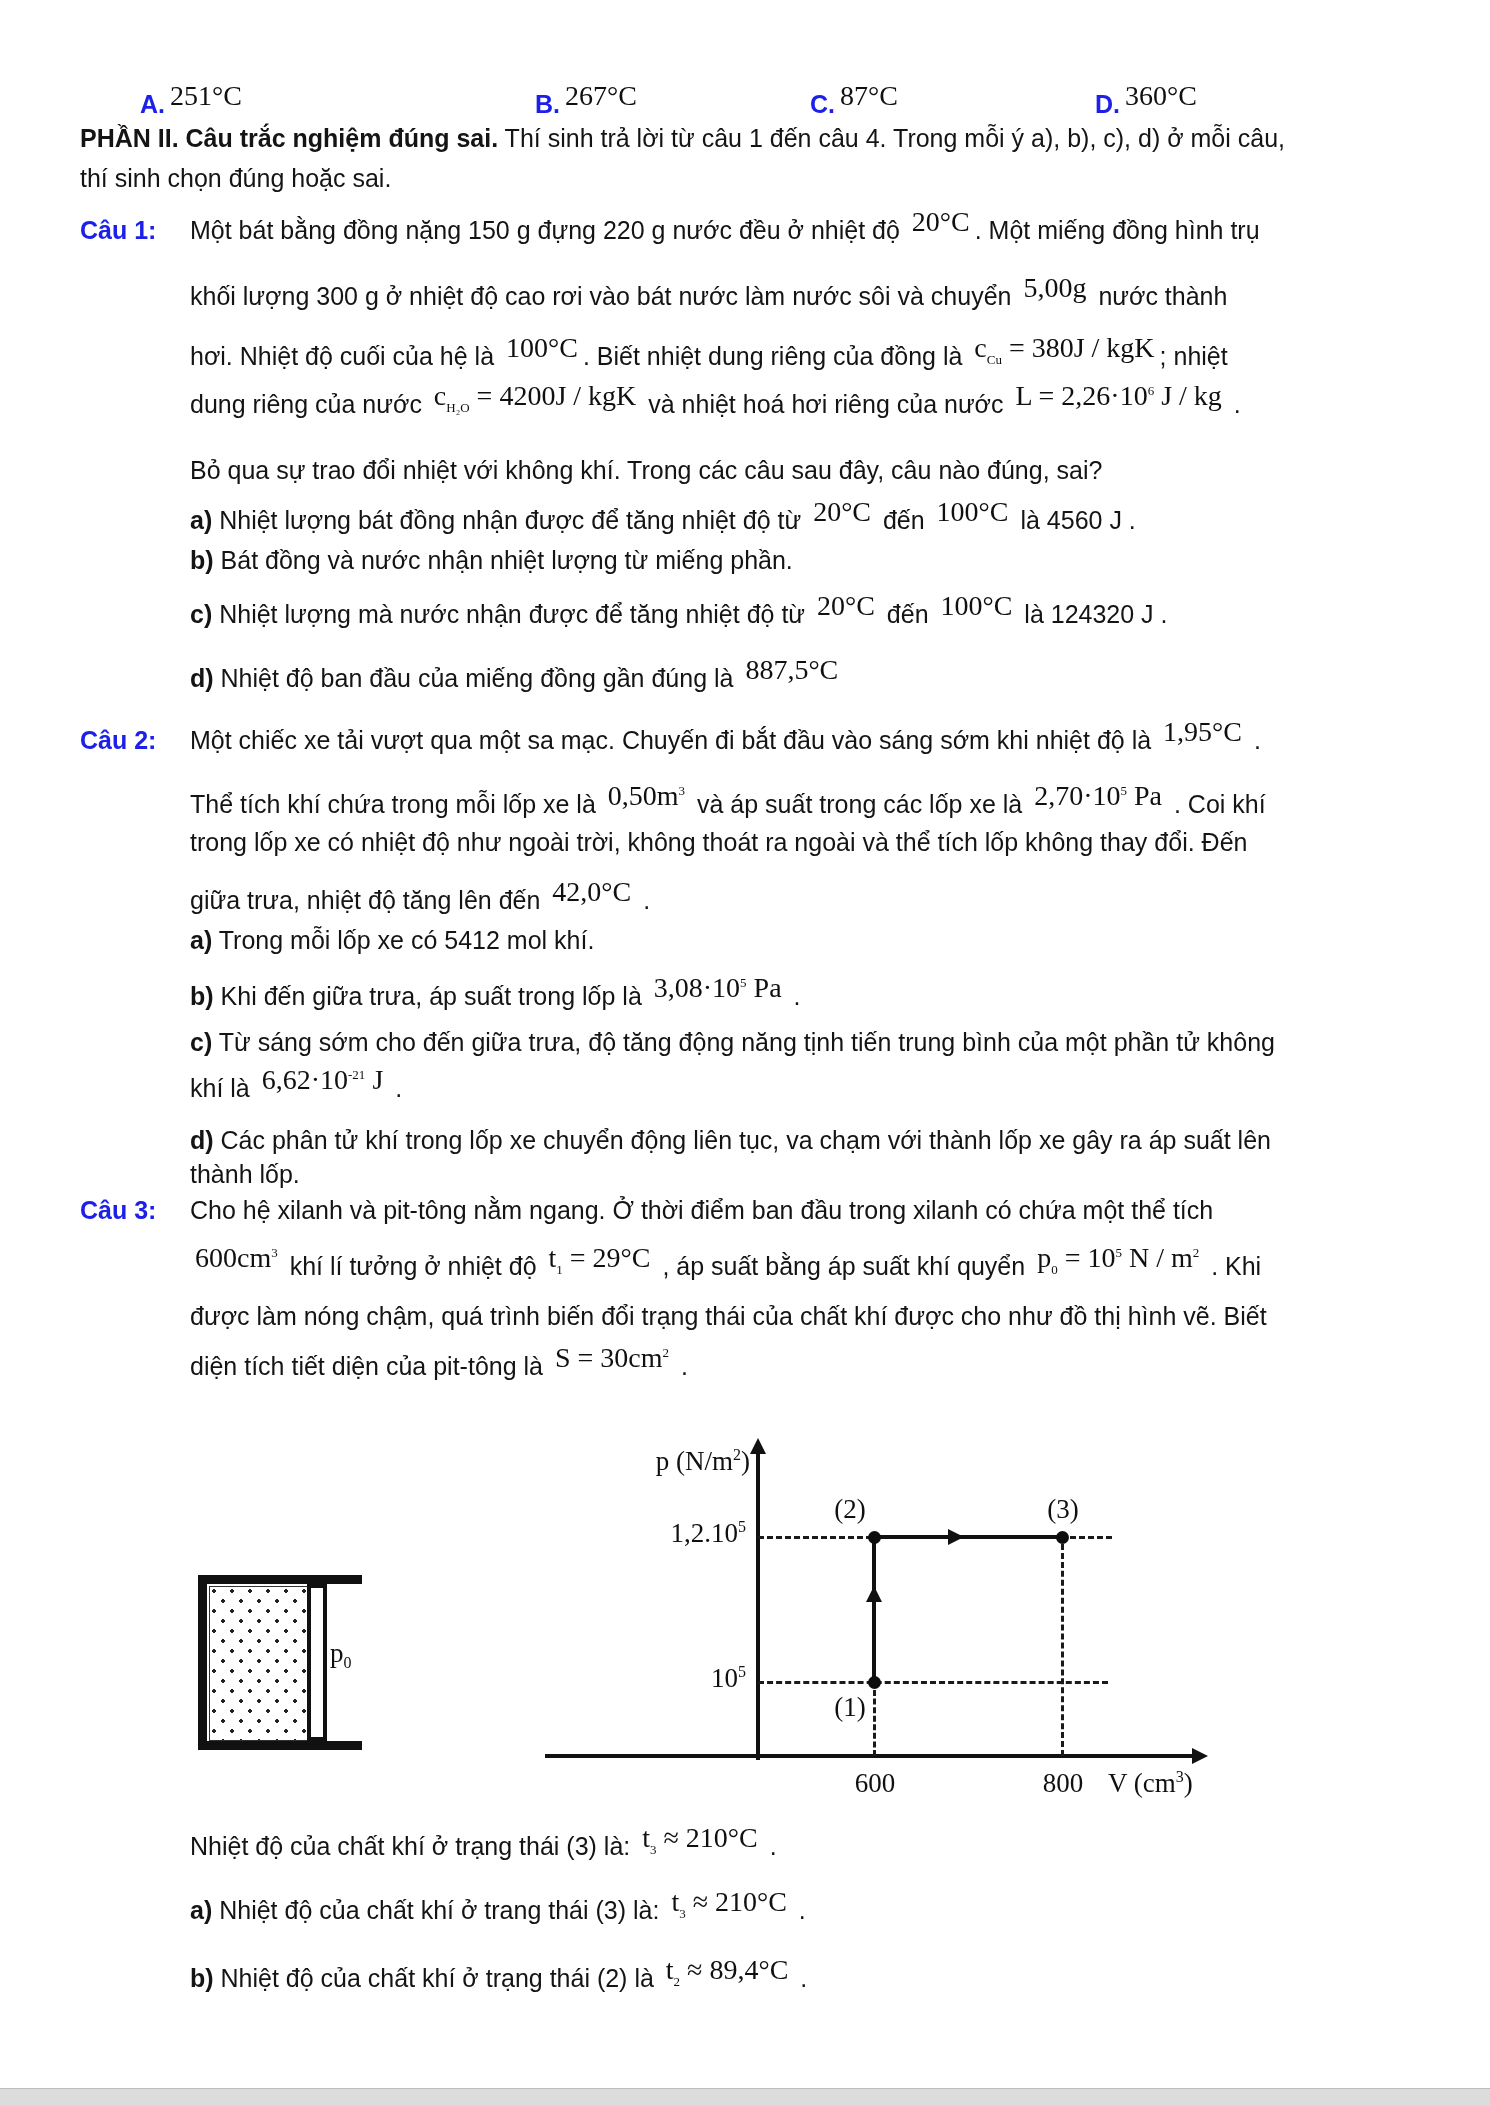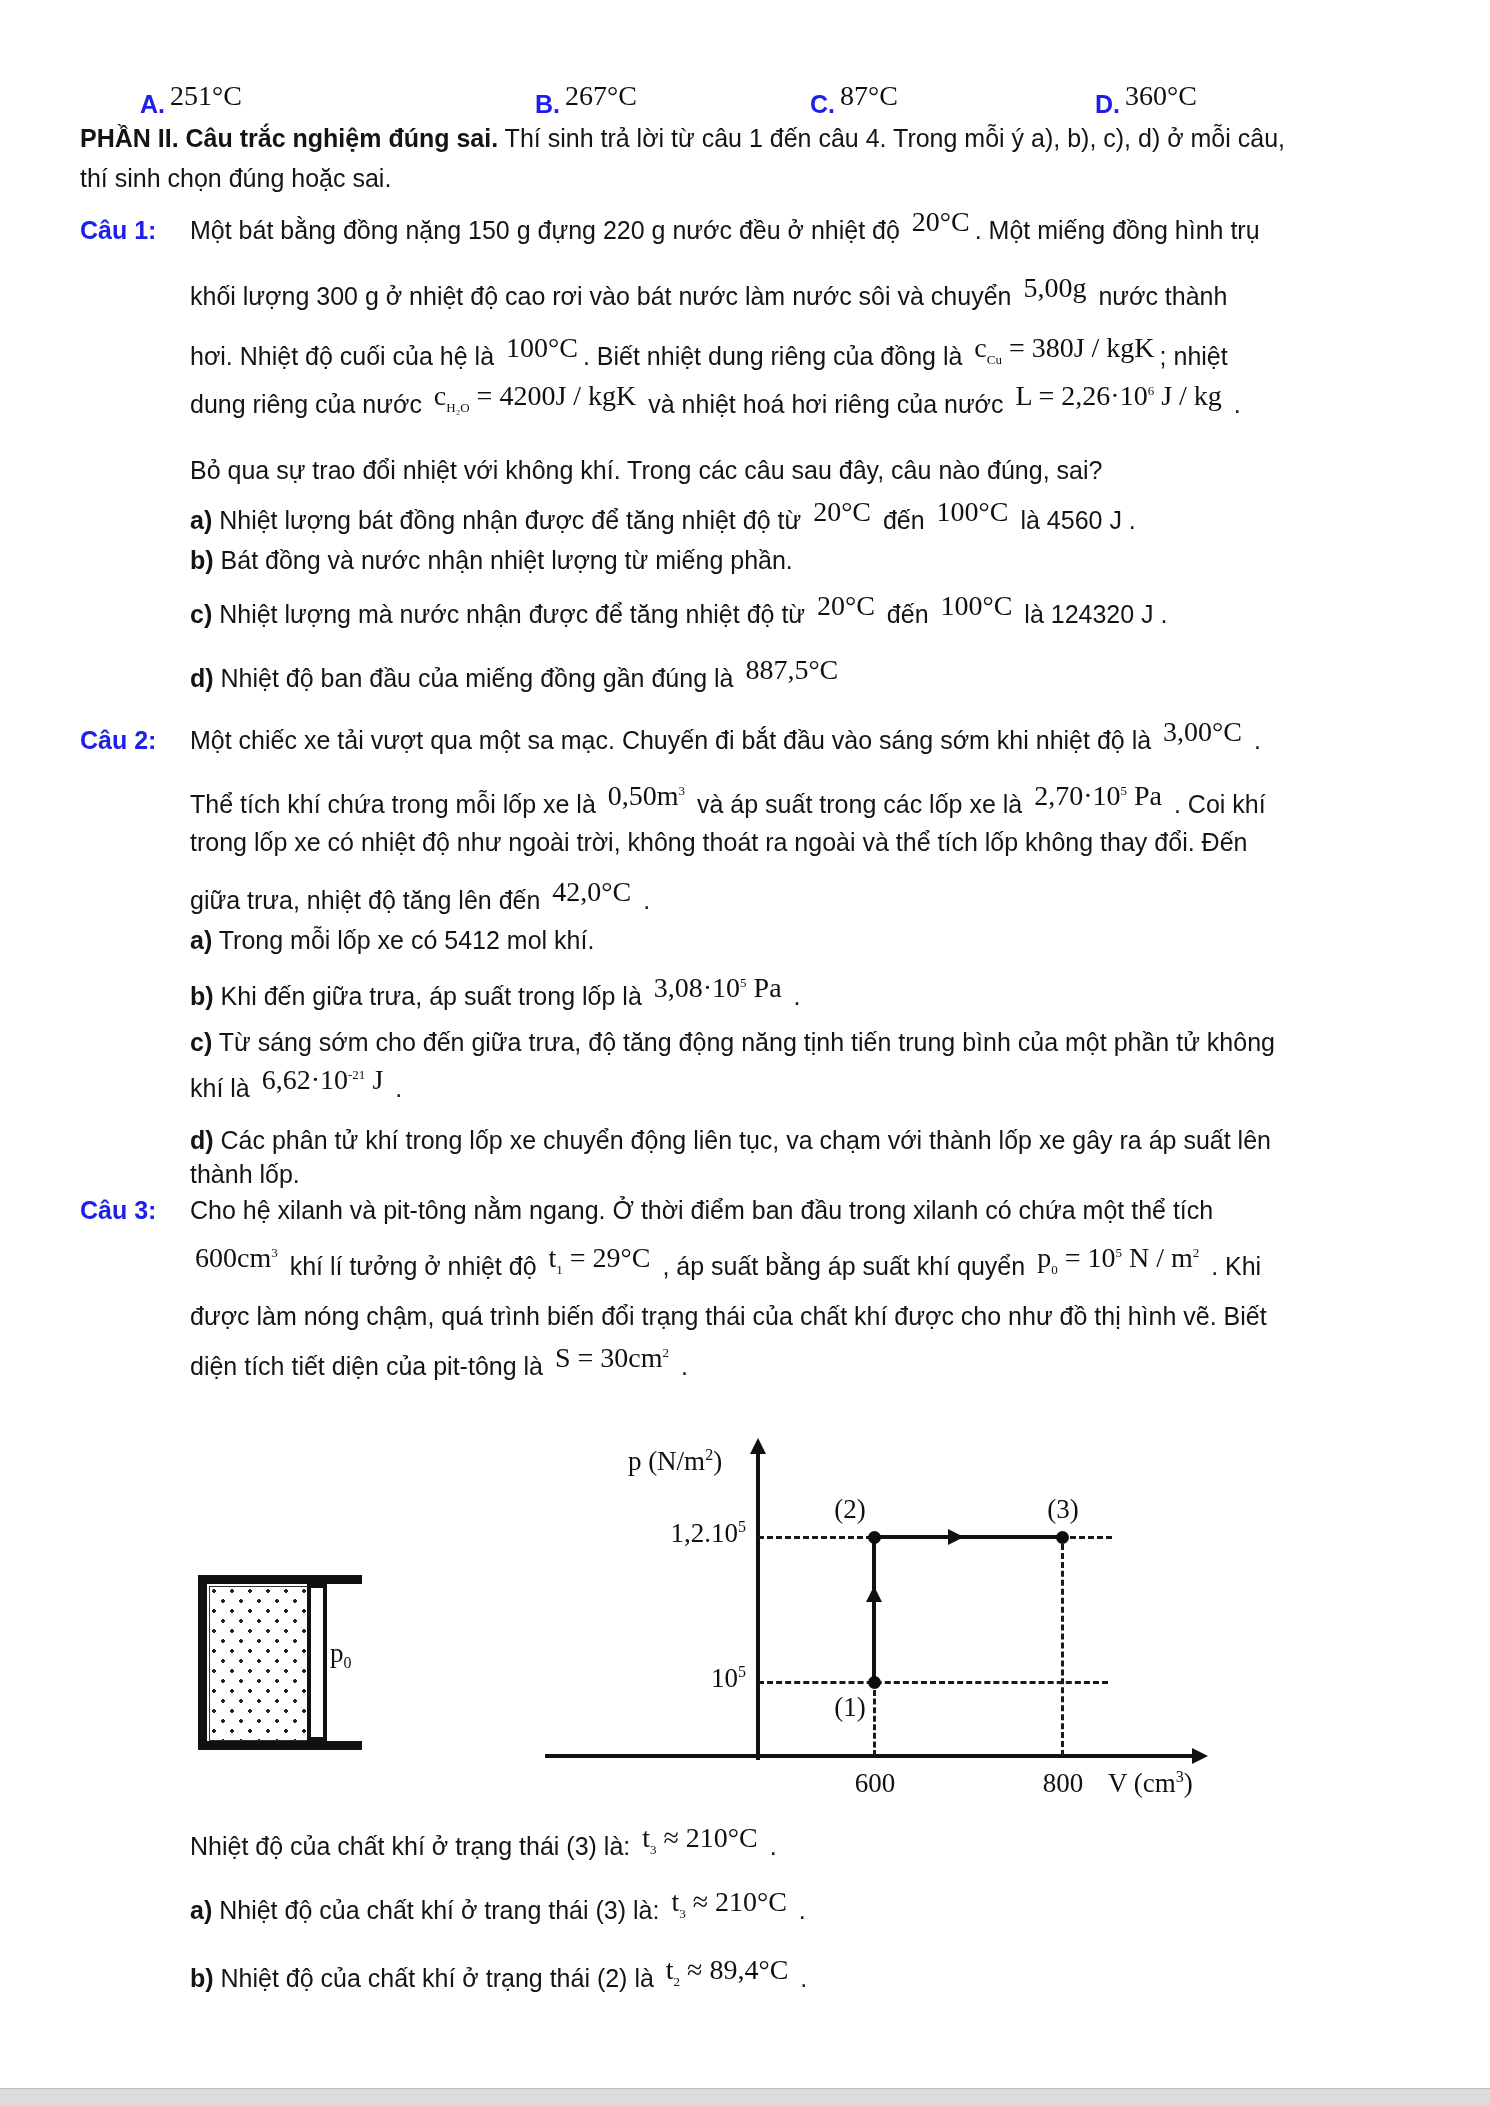--- a/index.html
+++ b/index.html
@@ -64,21 +64,21 @@
 <div class="ln" style="left:190px;top:278px"><span class="t">khối lượng 300 g ở nhiệt độ cao rơi vào bát nước làm nước sôi và chuyển </span><span class="m">5,00g</span><span class="t"> nước thành</span></div>
 <div class="ln" style="left:190px;top:338px"><span class="t">hơi. Nhiệt độ cuối của hệ là </span><span class="m">100°C</span><span class="t">. Biết nhiệt dung riêng của đồng là </span><span class="m">c<sub>Cu</sub> = 380J / kgK</span><span class="t">; nhiệt</span></div>
 <div class="ln" style="left:190px;top:386px"><span class="t">dung riêng của nước </span><span class="m">c<sub>H₂O</sub> = 4200J / kgK</span><span class="t"> và nhiệt hoá hơi riêng của nước </span><span class="m">L = 2,26·10<sup>6</sup> J / kg</span><span class="t"> .</span></div>
 <div class="ln" style="left:190px;top:452px"><span class="t">Bỏ qua sự trao đổi nhiệt với không khí. Trong các câu sau đây, câu nào đúng, sai?</span></div>
 <div class="ln" style="left:190px;top:502px"><span class="b">a)</span><span class="t"> Nhiệt lượng bát đồng nhận được để tăng nhiệt độ từ </span><span class="m">20°C</span><span class="t"> đến </span><span class="m">100°C</span><span class="t"> là 4560 J .</span></div>
 <div class="ln" style="left:190px;top:542px"><span class="b">b)</span><span class="t"> Bát đồng và nước nhận nhiệt lượng từ miếng phần.</span></div>
 <div class="ln" style="left:190px;top:596px"><span class="b">c)</span><span class="t"> Nhiệt lượng mà nước nhận được để tăng nhiệt độ từ </span><span class="m">20°C</span><span class="t"> đến </span><span class="m">100°C</span><span class="t"> là 124320 J .</span></div>
 <div class="ln" style="left:190px;top:660px"><span class="b">d)</span><span class="t"> Nhiệt độ ban đầu của miếng đồng gần đúng là </span><span class="m">887,5°C</span></div>
 
 <div class="ql" style="top:722px">Câu 2:</div>
-<div class="ln" style="left:190px;top:722px"><span class="t">Một chiếc xe tải vượt qua một sa mạc. Chuyến đi bắt đầu vào sáng sớm khi nhiệt độ là </span><span class="m">3,00°C</span><span class="t"> .</span></div>
+<div class="ln" style="left:190px;top:722px"><span class="t">Một chiếc xe tải vượt qua một sa mạc. Chuyến đi bắt đầu vào sáng sớm khi nhiệt độ là </span><span class="m">1,95°C</span><span class="t"> .</span></div>
 <div class="ln" style="left:190px;top:786px"><span class="t">Thể tích khí chứa trong mỗi lốp xe là </span><span class="m">0,50m<sup>3</sup></span><span class="t"> và áp suất trong các lốp xe là </span><span class="m">2,70·10<sup>5</sup> Pa</span><span class="t"> . Coi khí</span></div>
 <div class="ln" style="left:190px;top:824px"><span class="t">trong lốp xe có nhiệt độ như ngoài trời, không thoát ra ngoài và thể tích lốp không thay đổi. Đến</span></div>
 <div class="ln" style="left:190px;top:882px"><span class="t">giữa trưa, nhiệt độ tăng lên đến </span><span class="m">42,0°C</span><span class="t"> .</span></div>
 <div class="ln" style="left:190px;top:922px"><span class="b">a)</span><span class="t"> Trong mỗi lốp xe có 5412 mol khí.</span></div>
 <div class="ln" style="left:190px;top:978px"><span class="b">b)</span><span class="t"> Khi đến giữa trưa, áp suất trong lốp là </span><span class="m">3,08·10<sup>5</sup> Pa</span><span class="t"> .</span></div>
 <div class="ln" style="left:190px;top:1024px"><span class="b">c)</span><span class="t"> Từ sáng sớm cho đến giữa trưa, độ tăng động năng tịnh tiến trung bình của một phần tử không</span></div>
 <div class="ln" style="left:190px;top:1070px"><span class="t">khí là </span><span class="m">6,62·10<sup>-21</sup> J</span><span class="t"> .</span></div>
 <div class="ln" style="left:190px;top:1122px"><span class="b">d)</span><span class="t"> Các phân tử khí trong lốp xe chuyển động liên tục, va chạm với thành lốp xe gây ra áp suất lên</span></div>
 <div class="ln" style="left:190px;top:1156px"><span class="t">thành lốp.</span></div>
 
@@ -112,21 +112,21 @@
 
   <div class="solid-v" style="left:872px;top:1540px;height:142px"></div>
   <div class="arr-up" style="left:866px;top:1586px"></div>
   <div class="solid-h" style="left:874px;top:1535px;width:188px"></div>
   <div class="arr-right" style="left:948px;top:1529px"></div>
 
   <div class="dot" style="left:868px;top:1531px"></div>
   <div class="dot" style="left:868px;top:1676px"></div>
   <div class="dot" style="left:1056px;top:1531px"></div>
 
-  <div class="cm" style="left:600px;top:1446px;width:150px;">p (N/m<sup>2</sup>)</div>
+  <div class="cm" style="left:600px;top:1446px;width:150px;text-align:right">p (N/m<sup>2</sup>)</div>
   <div class="cm" style="left:618px;top:1518px;width:128px;text-align:right">1,2.10<sup>5</sup></div>
   <div class="cm" style="left:658px;top:1663px;width:88px;text-align:right">10<sup>5</sup></div>
   <div class="cm" style="left:818px;top:1494px;width:64px;text-align:center">(2)</div>
   <div class="cm" style="left:1031px;top:1494px;width:64px;text-align:center">(3)</div>
   <div class="cm" style="left:818px;top:1692px;width:64px;text-align:center">(1)</div>
   <div class="cm" style="left:843px;top:1768px;width:64px;text-align:center">600</div>
   <div class="cm" style="left:1031px;top:1768px;width:64px;text-align:center">800</div>
   <div class="cm" style="left:1108px;top:1768px">V (cm<sup>3</sup>)</div>
 </div>
 

